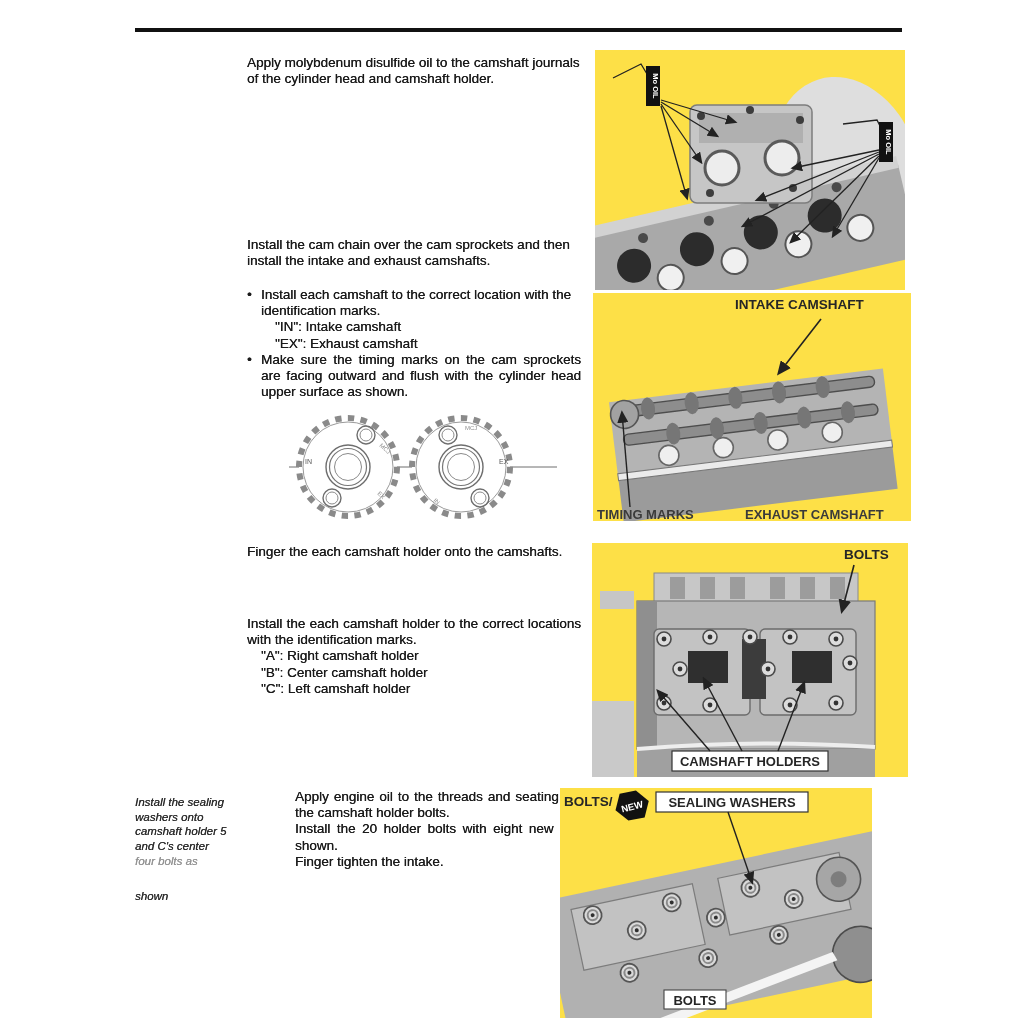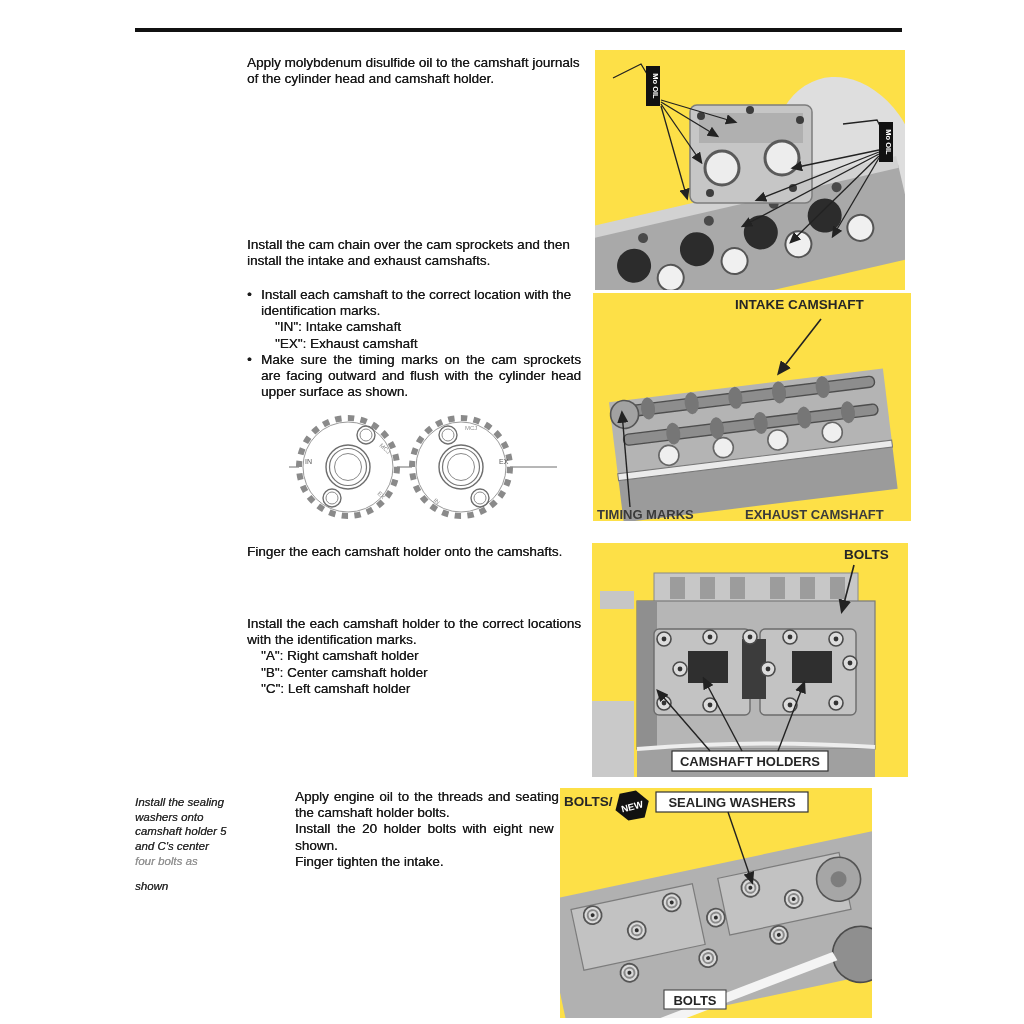--- a/index.html
+++ b/index.html
@@ -9,21 +9,21 @@
   .title{font-size:17px;font-weight:bold;letter-spacing:.2px;color:#111;text-shadow:.3px 0 0 #111;}
   .rule{background:#111;height:4px;}
   .para{font-size:13.5px;line-height:1.2;width:334px;text-shadow:.25px 0 0 currentColor;}
   .just{text-align:justify;}
   .bullet-item{position:relative;padding-left:14px;}
   .bullet-dot{position:absolute;left:0;top:0;}
   .sub{padding-left:14px;}
   .margin-note{font-size:11.5px;font-style:italic;line-height:1.28;text-align:left;color:#2e2e2e;
                text-shadow:.2px 0 0 currentColor;}
   .margin-note .faded{color:#949494;}
-  .margin-note .gap{margin-top:10px;}
+  .margin-note .gap{margin-top:20px;}
   svg{display:block;}
   svg text{font-family:"Liberation Sans",sans-serif;}
   .photo{position:absolute;overflow:hidden;background:#fde047;text-align:center;}
 </style>
 </head>
 <body>
 
 <div class="page">
 
   <div class="abs rule" style="left:135px;top:28px;width:767px;"></div>

